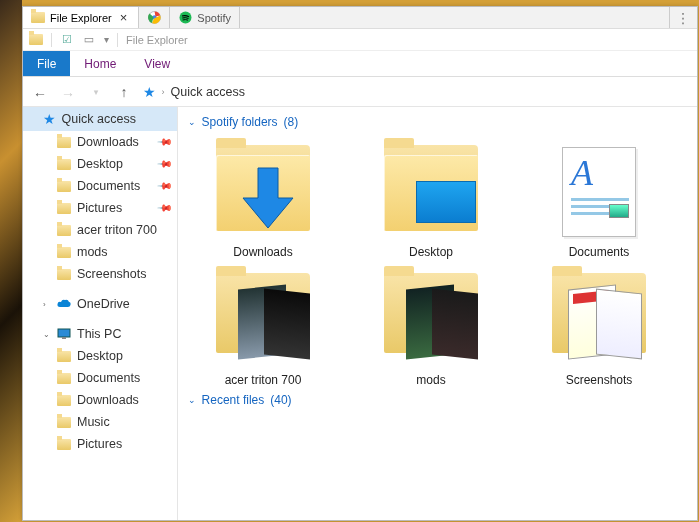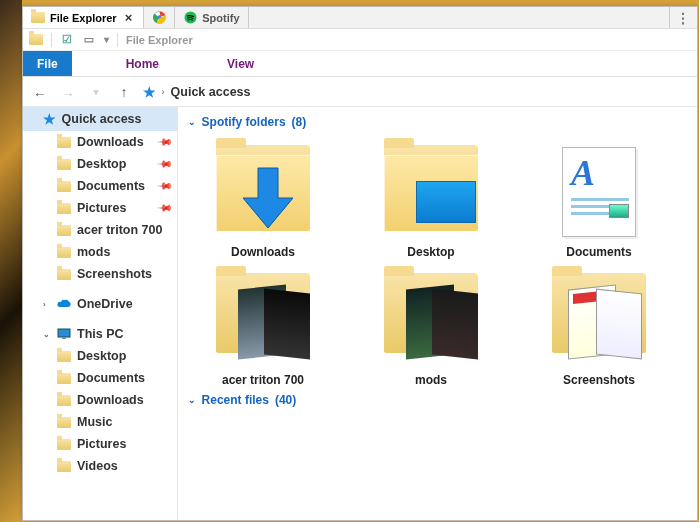--- a/index.html
+++ b/index.html
@@ -1,27 +1,27 @@
 <!DOCTYPE html>
 <html><head>
 <meta charset="utf-8">
 <style>
 * { margin: 0; padding: 0; box-sizing: border-box; font-family: "Segoe UI", Tahoma, sans-serif; }
 body { width: 699px; height: 522px; overflow: hidden; background: #d4a038; }
 .desktop-edge { position: absolute; left: 0; top: 0; width: 22px; height: 522px; background: linear-gradient(135deg, #3a2a1a 0%, #c89030 30%, #1a1208 60%, #d4a038 100%); }
-.window { position: absolute; left: 22px; top: 6px; width: 676px; height: 515px; background: #fff; border: 1px solid #bbb; box-shadow: 0 0 4px rgba(0,0,0,0.2); font-weight: bold; }
+.window { position: absolute; left: 22px; top: 6px; width: 676px; height: 515px; background: #fff; border: 1px solid #bbb; box-shadow: 0 0 4px rgba(0,0,0,0.2); }
 .tabbar { height: 22px; background: #f2f2f2; display: flex; border-bottom: 1px solid #ddd; }
 .tab { display: flex; align-items: center; padding: 0 8px; font-size: 11px; color: #555; border-right: 1px solid #ccc; gap: 5px; white-space: nowrap; cursor: pointer; }
 .tab.active { background: #fff; color: #000; }
 .tab-close { font-size: 13px; color: #333; padding: 0 3px; }
 .more { width: 28px; display: flex; align-items: center; justify-content: center; margin-left: auto; border-left: 1px solid #ccc; }
 .dots { font-size: 14px; color: #777; letter-spacing: 1px; }
 .qat { height: 22px; display: flex; align-items: center; padding: 0 6px; gap: 8px; font-size: 11px; color: #999; background: #fff; border-bottom: 1px solid #eee; }
 .sep { width: 1px; height: 14px; background: #ddd; }
-.ribbon { height: 26px; display: flex; align-items: stretch; border-bottom: 1px solid #ddd; background: #fff; gap: 40px; }
+.ribbon { height: 26px; display: flex; align-items: stretch; border-bottom: 1px solid #ddd; background: #fff; }
 .rtab { padding: 0 14px; display: flex; align-items: center; font-size: 12px; color: #701a75; cursor: pointer; }
 .rtab.file { background: #1979ca; color: #fff; }
 .addr { height: 30px; display: flex; align-items: center; padding: 0 8px; gap: 10px; border-bottom: 1px solid #e5e5e5; }
 .navbtn { width: 18px; text-align: center; color: #555; font-size: 14px; cursor: pointer; }
 .navbtn.dis { color: #ccc; }
 .addrbox { flex: 1; display: flex; align-items: center; gap: 6px; font-size: 12.5px; color: #333; }
 .star-blue { color: #1e88e5; font-size: 14px; }
 .crumbsep { color: #888; font-size: 9px; }
 .body { display: flex; height: calc(100% - 100px); }
 .sidebar { width: 154px; background: #fff; overflow: hidden; font-size: 12.5px; }
@@ -231,26 +231,20 @@
             <span class="fld-small"></span>
           </span>
           <span>Music</span>
         </div>
       <div class="sbitem lvl2">
           <span class="ico">
             <span class="fld-small"></span>
           </span>
           <span>Pictures</span>
         </div>
-      <div class="sbitem lvl2">
-          <span class="ico">
-            <span class="fld-small"></span>
-          </span>
-          <span>Videos</span>
-        </div>
     </div>
 
     <div class="content">
       <div class="section-head">
         <span class="chev">⌄</span>
         <span>Spotify folders</span>
         <span>(<span>8</span>)</span>
       </div>
 
       <div class="grid">

